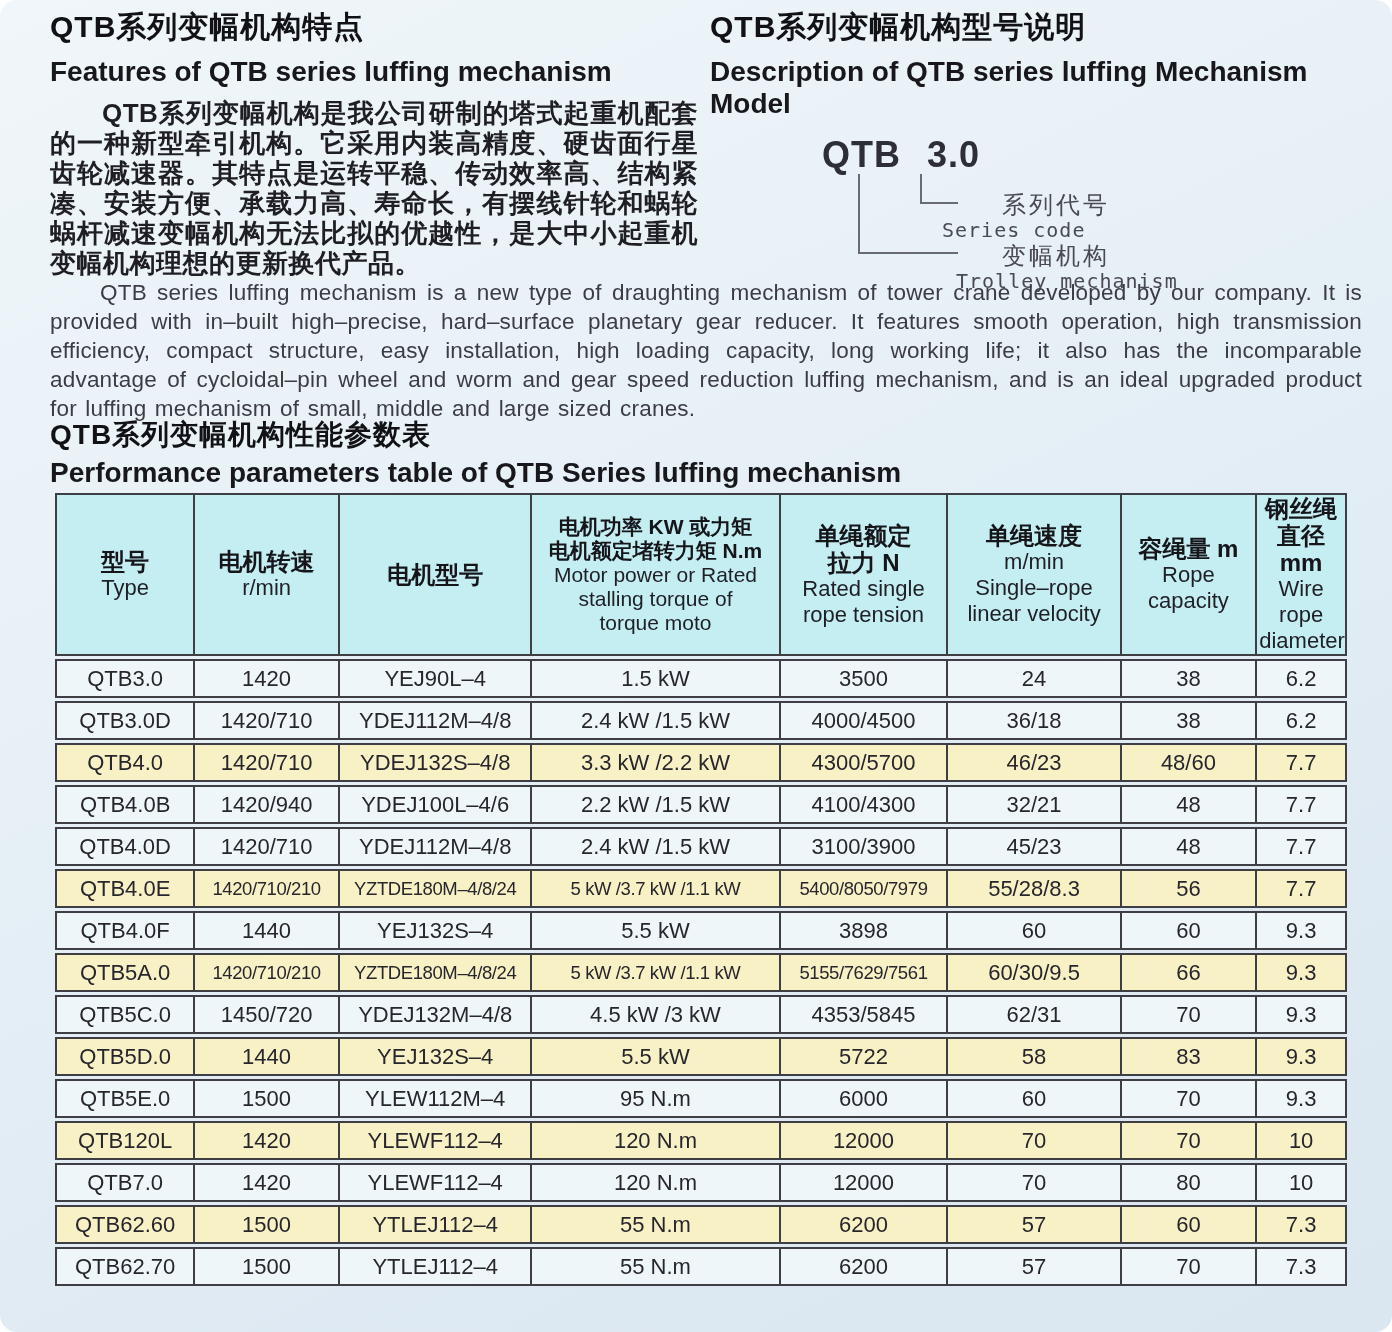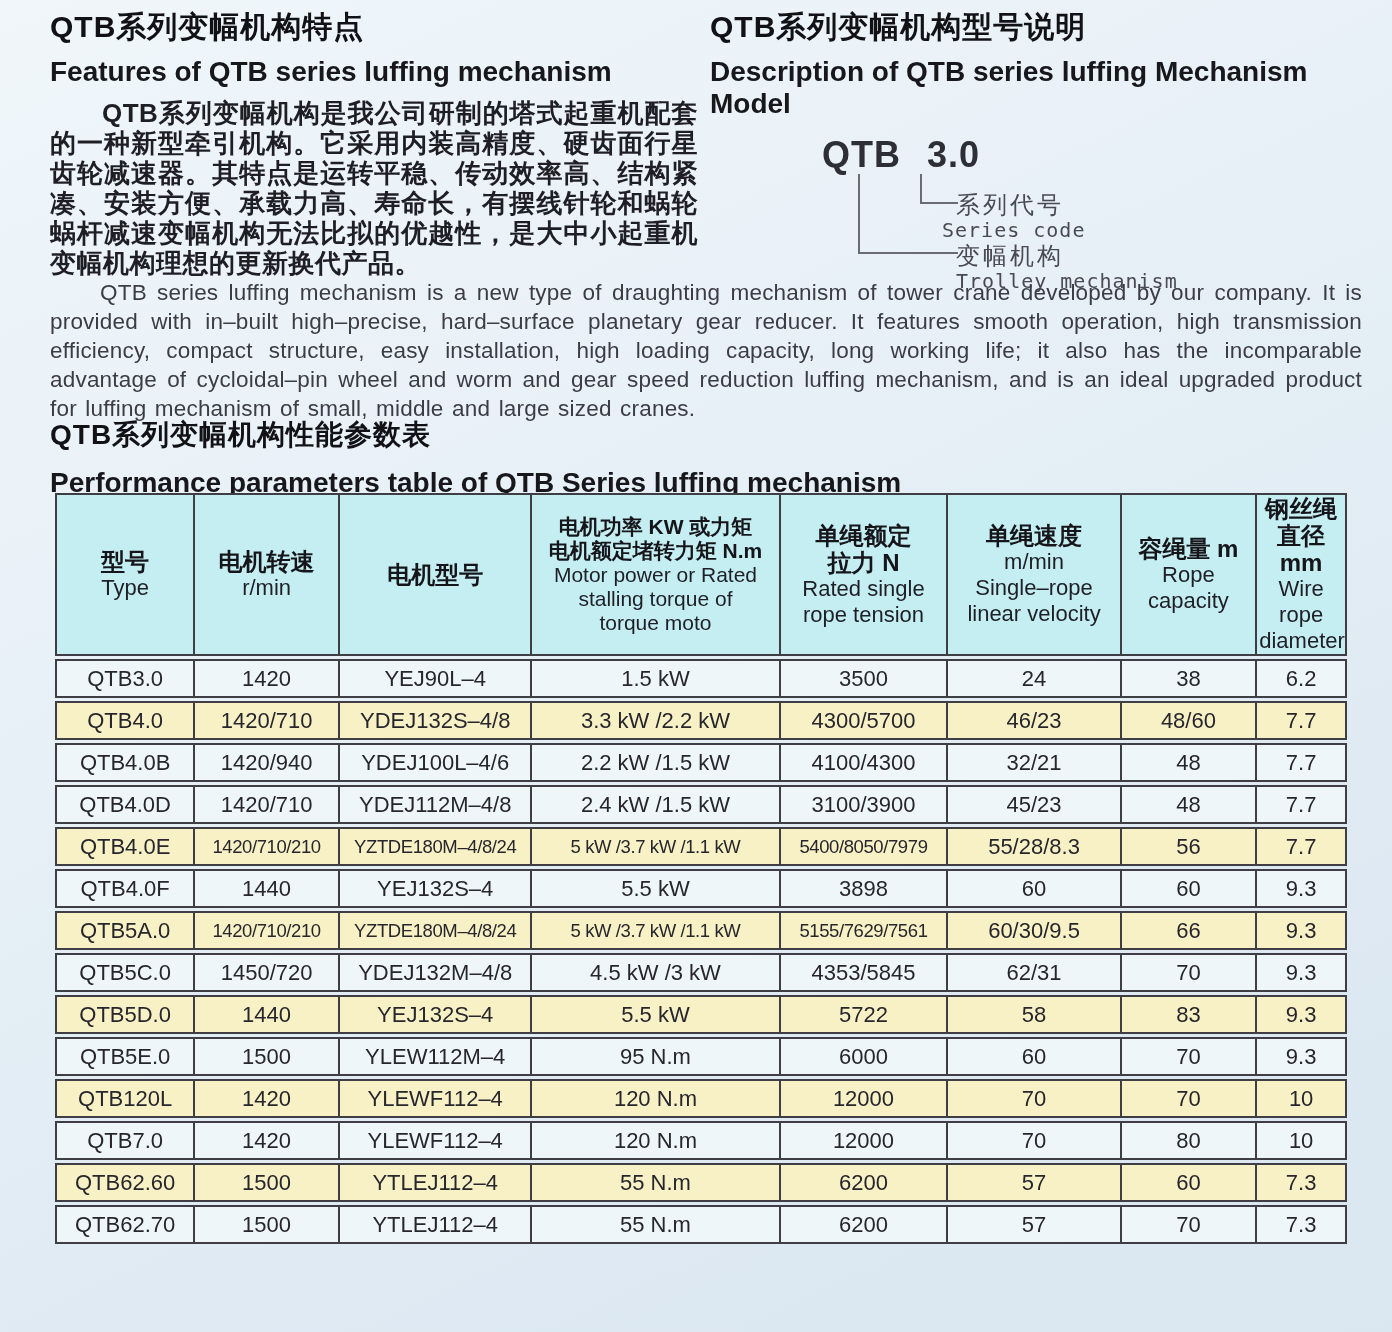--- a/index.html
+++ b/index.html
@@ -6,20 +6,21 @@
   body{
     font-family:"Liberation Sans", sans-serif;
     -webkit-font-smoothing:antialiased;
   }
   .page{
     position:relative;
     width:1392px;height:1332px;
     overflow:hidden;
     background:linear-gradient(155deg,#f0f6fa 0%,#e8f1f7 35%,#dfeaf3 70%,#dae6f0 100%);
     color:#1c1c22;
+    border-radius:17px;
   }
   
   .sec-features{position:absolute;left:50px;top:10px;width:648px;}
   .t-zh{font-size:30px;font-weight:700;color:#121216;letter-spacing:1px;line-height:34px;}
   .t-en{font-size:28px;font-weight:700;color:#17171c;line-height:32px;margin-top:12px;}
   .para-zh{
     margin-top:10px;
     font-size:26px;font-weight:600;color:#1e1e24;
     line-height:30px;letter-spacing:.5px;
     text-align:justify;text-indent:2em;
@@ -29,32 +30,32 @@
   .diagram{position:relative;margin-top:10px;height:190px;}
   .model-code{
     position:absolute;left:112px;top:4px;
     font-size:36px;font-weight:600;color:#2e2e36;letter-spacing:1px;
   }
   .model-code .mnum{margin-left:26px;}
   .dline{position:absolute;background:#6b6b74;}
   .lv{width:2px;}
   .lh{height:2px;}
   .dlbl{position:absolute;color:#4a4a54;white-space:nowrap;}
-  .dlbl.zh{font-family:"DejaVu Serif", serif;font-size:24px;letter-spacing:3px;}
+  .dlbl.zh{font-family:"DejaVu Serif", serif;font-size:24px;letter-spacing:3px;margin-left:46px;}
   .dlbl.en{font-family:"DejaVu Sans Mono", monospace;font-size:20px;letter-spacing:1px;}
   
   .intro-en{
     position:absolute;left:50px;top:278px;width:1312px;
     font-size:22.5px;color:#3c3c44;line-height:29px;
     text-align:justify;text-indent:50px;letter-spacing:.2px;
     word-spacing:2px;
   }
   
   .sec-tbl-title{position:absolute;left:50px;top:418px;width:900px;}
-  .sec-tbl-title .t-en{margin-top:15px;}
+  .sec-tbl-title .t-en{margin-top:5px;}
   .ptable{
     position:absolute;left:55px;top:490px;width:1292px;
     border-collapse:separate;border-spacing:0 3px;
     table-layout:fixed;
   }
   .ptable th,.ptable td{
     border-top:2px solid #3e3e44;
     border-bottom:2px solid #3e3e44;
     border-left:2px solid #3e3e44;
     padding:0 2px;
@@ -171,20 +172,30 @@
         <tr>
           <td>QTB3.0</td>
           <td>1420</td>
           <td>YEJ90L–4</td>
           <td>1.5 kW</td>
           <td>3500</td>
           <td>24</td>
           <td>38</td>
           <td>6.2</td>
         </tr>
+        <tr>
+          <td>QTB3.0D</td>
+          <td>1420/710</td>
+          <td>YDEJ112M–4/8</td>
+          <td>2.4 kW /1.5 kW</td>
+          <td>4000/4500</td>
+          <td>36/18</td>
+          <td>38</td>
+          <td>6.2</td>
+        </tr>
         <tr class="alt">
           <td>QTB4.0</td>
           <td>1420/710</td>
           <td>YDEJ132S–4/8</td>
           <td>3.3 kW /2.2 kW</td>
           <td>4300/5700</td>
           <td>46/23</td>
           <td>48/60</td>
           <td>7.7</td>
         </tr>

